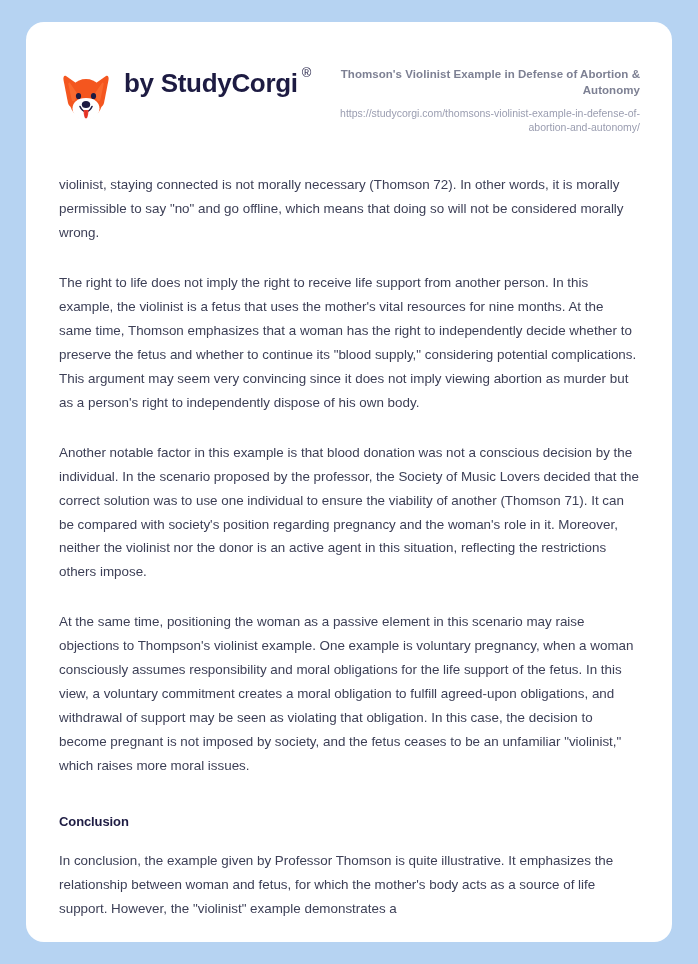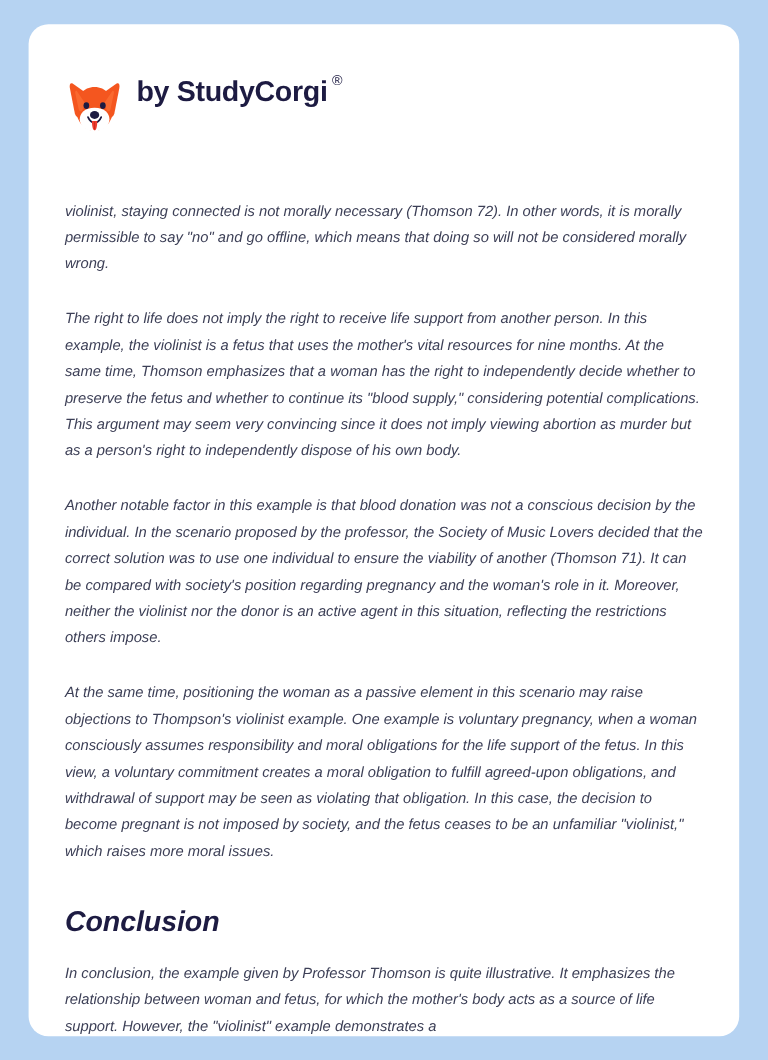--- a/index.html
+++ b/index.html
@@ -81,34 +81,33 @@
     margin: 7px 0 0 0;
     font-size: 10.5px;
     font-weight: normal;
     line-height: 1.38;
     color: #9a9db0;
     word-break: break-word;
   }
   
   .doc-body {
     padding: 0 33px 0 33px;
-    margin-top: 56px;
-    font-style: italic;
+    margin-top: 38px;
   }
   .doc-body p {
     margin: 0 0 26px 0;
     font-size: 13.4px;
     line-height: 1.79;
     color: #3c3f56;
     text-align: left;
   }
   .doc-body p:last-child { margin-bottom: 0; }
   .section-heading {
     margin: 36px 0 20px 0;
-    font-size: 26px;
+    font-size: 13px;
     font-weight: bold;
     color: #1d1b42;
     letter-spacing: -0.1px;
   }
 </style>
 </head>
 <body>
 
 <div class="page-card">
 
@@ -139,20 +138,24 @@
           <path d="M24.6 40 C24.6 45.5 25.6 48.5 27 48.5 C28.4 48.5 29.4 45.5 29.4 40 Z" fill="#f03c2e"></path>
           <path d="M27 41 L27 47.5" stroke="#c92a20" stroke-width="0.9" stroke-linecap="round"></path>
         </svg>
       </span>
       <span class="brand-wordmark">
         <span>by StudyCorgi</span>
         <sup class="brand-reg">®</sup>
       </span>
     </div>
 
+    <div class="doc-meta">
+      <h1 class="doc-title">Thomson's Violinist Example in Defense of Abortion &amp; Autonomy</h1>
+      <p class="doc-url">https://studycorgi.com/thomsons-violinist-example-in-defense-of-abortion-and-autonomy/</p>
+    </div>
 
   </div>
 
   <div class="doc-body">
     <p>violinist, staying connected is not morally necessary (Thomson 72). In other words, it is morally permissible to say "no" and go offline, which means that doing so will not be considered morally wrong.</p>
     <p>The right to life does not imply the right to receive life support from another person. In this example, the violinist is a fetus that uses the mother's vital resources for nine months. At the same time, Thomson emphasizes that a woman has the right to independently decide whether to preserve the fetus and whether to continue its "blood supply," considering potential complications. This argument may seem very convincing since it does not imply viewing abortion as murder but as a person's right to independently dispose of his own body.</p>
     <p>Another notable factor in this example is that blood donation was not a conscious decision by the individual. In the scenario proposed by the professor, the Society of Music Lovers decided that the correct solution was to use one individual to ensure the viability of another (Thomson 71). It can be compared with society's position regarding pregnancy and the woman's role in it. Moreover, neither the violinist nor the donor is an active agent in this situation, reflecting the restrictions others impose.</p>
     <p>At the same time, positioning the woman as a passive element in this scenario may raise objections to Thompson's violinist example. One example is voluntary pregnancy, when a woman consciously assumes responsibility and moral obligations for the life support of the fetus. In this view, a voluntary commitment creates a moral obligation to fulfill agreed-upon obligations, and withdrawal of support may be seen as violating that obligation. In this case, the decision to become pregnant is not imposed by society, and the fetus ceases to be an unfamiliar "violinist," which raises more moral issues.</p>
 
     <h2 class="section-heading">Conclusion</h2>

